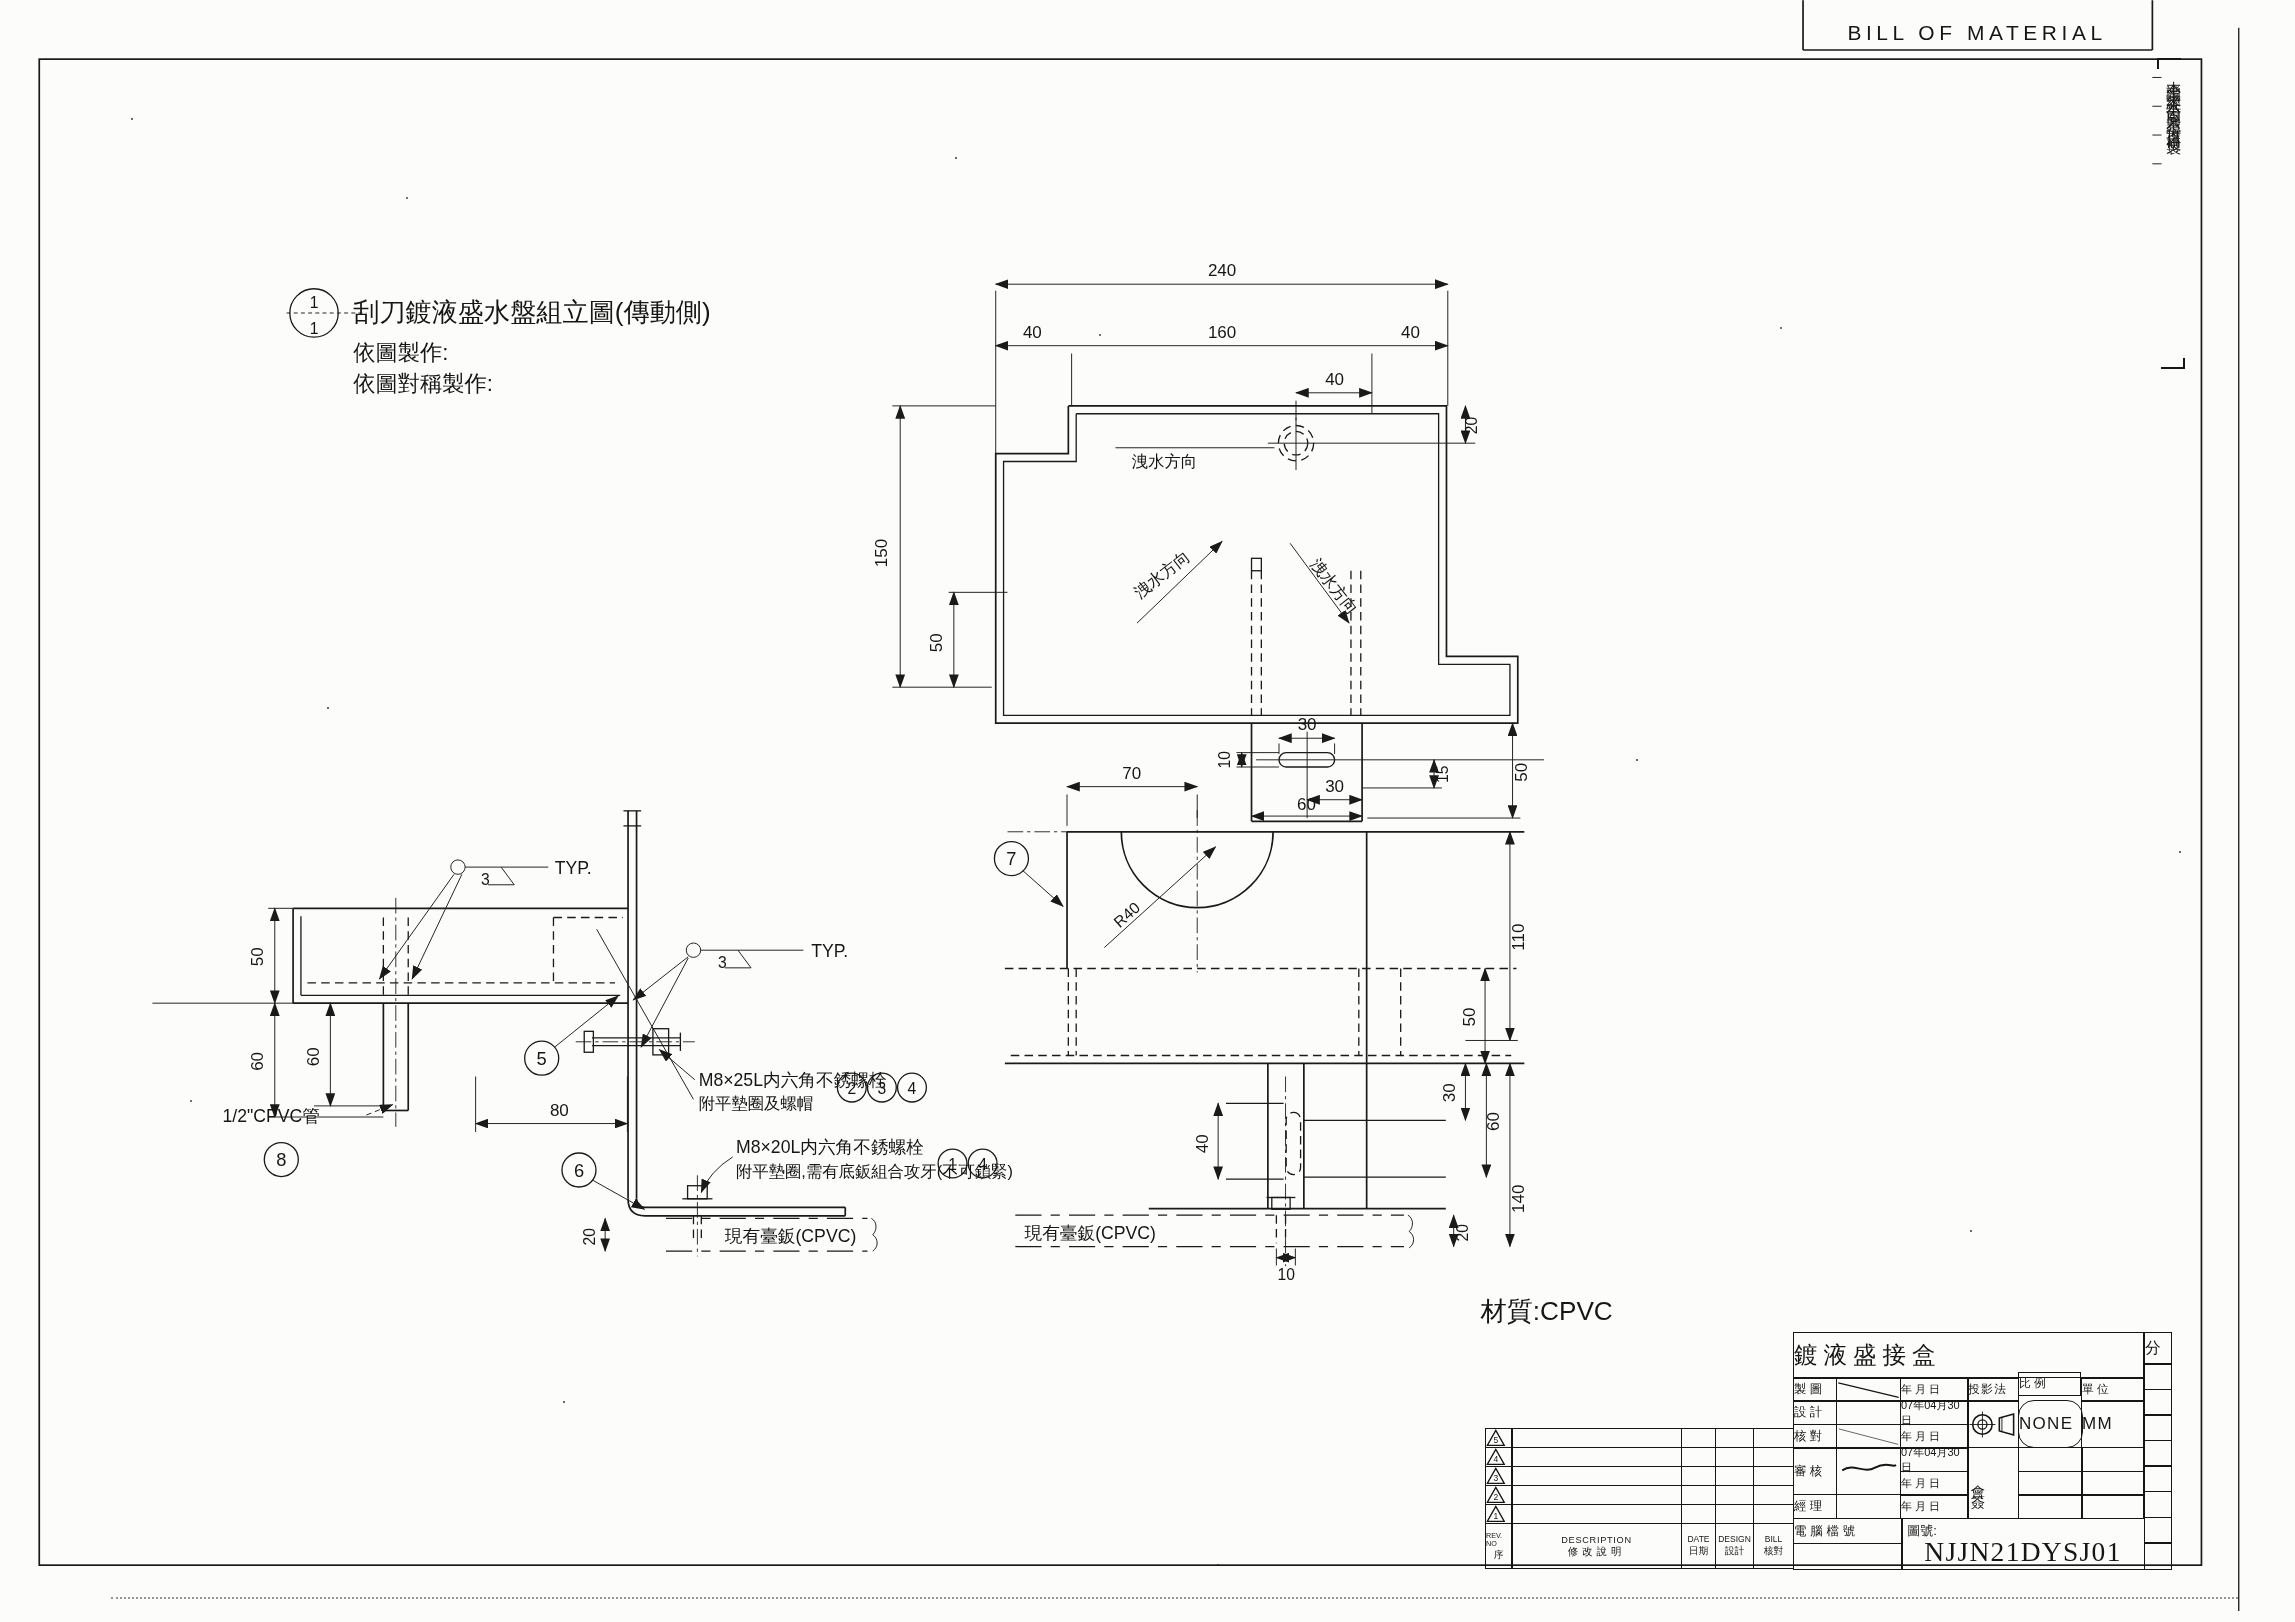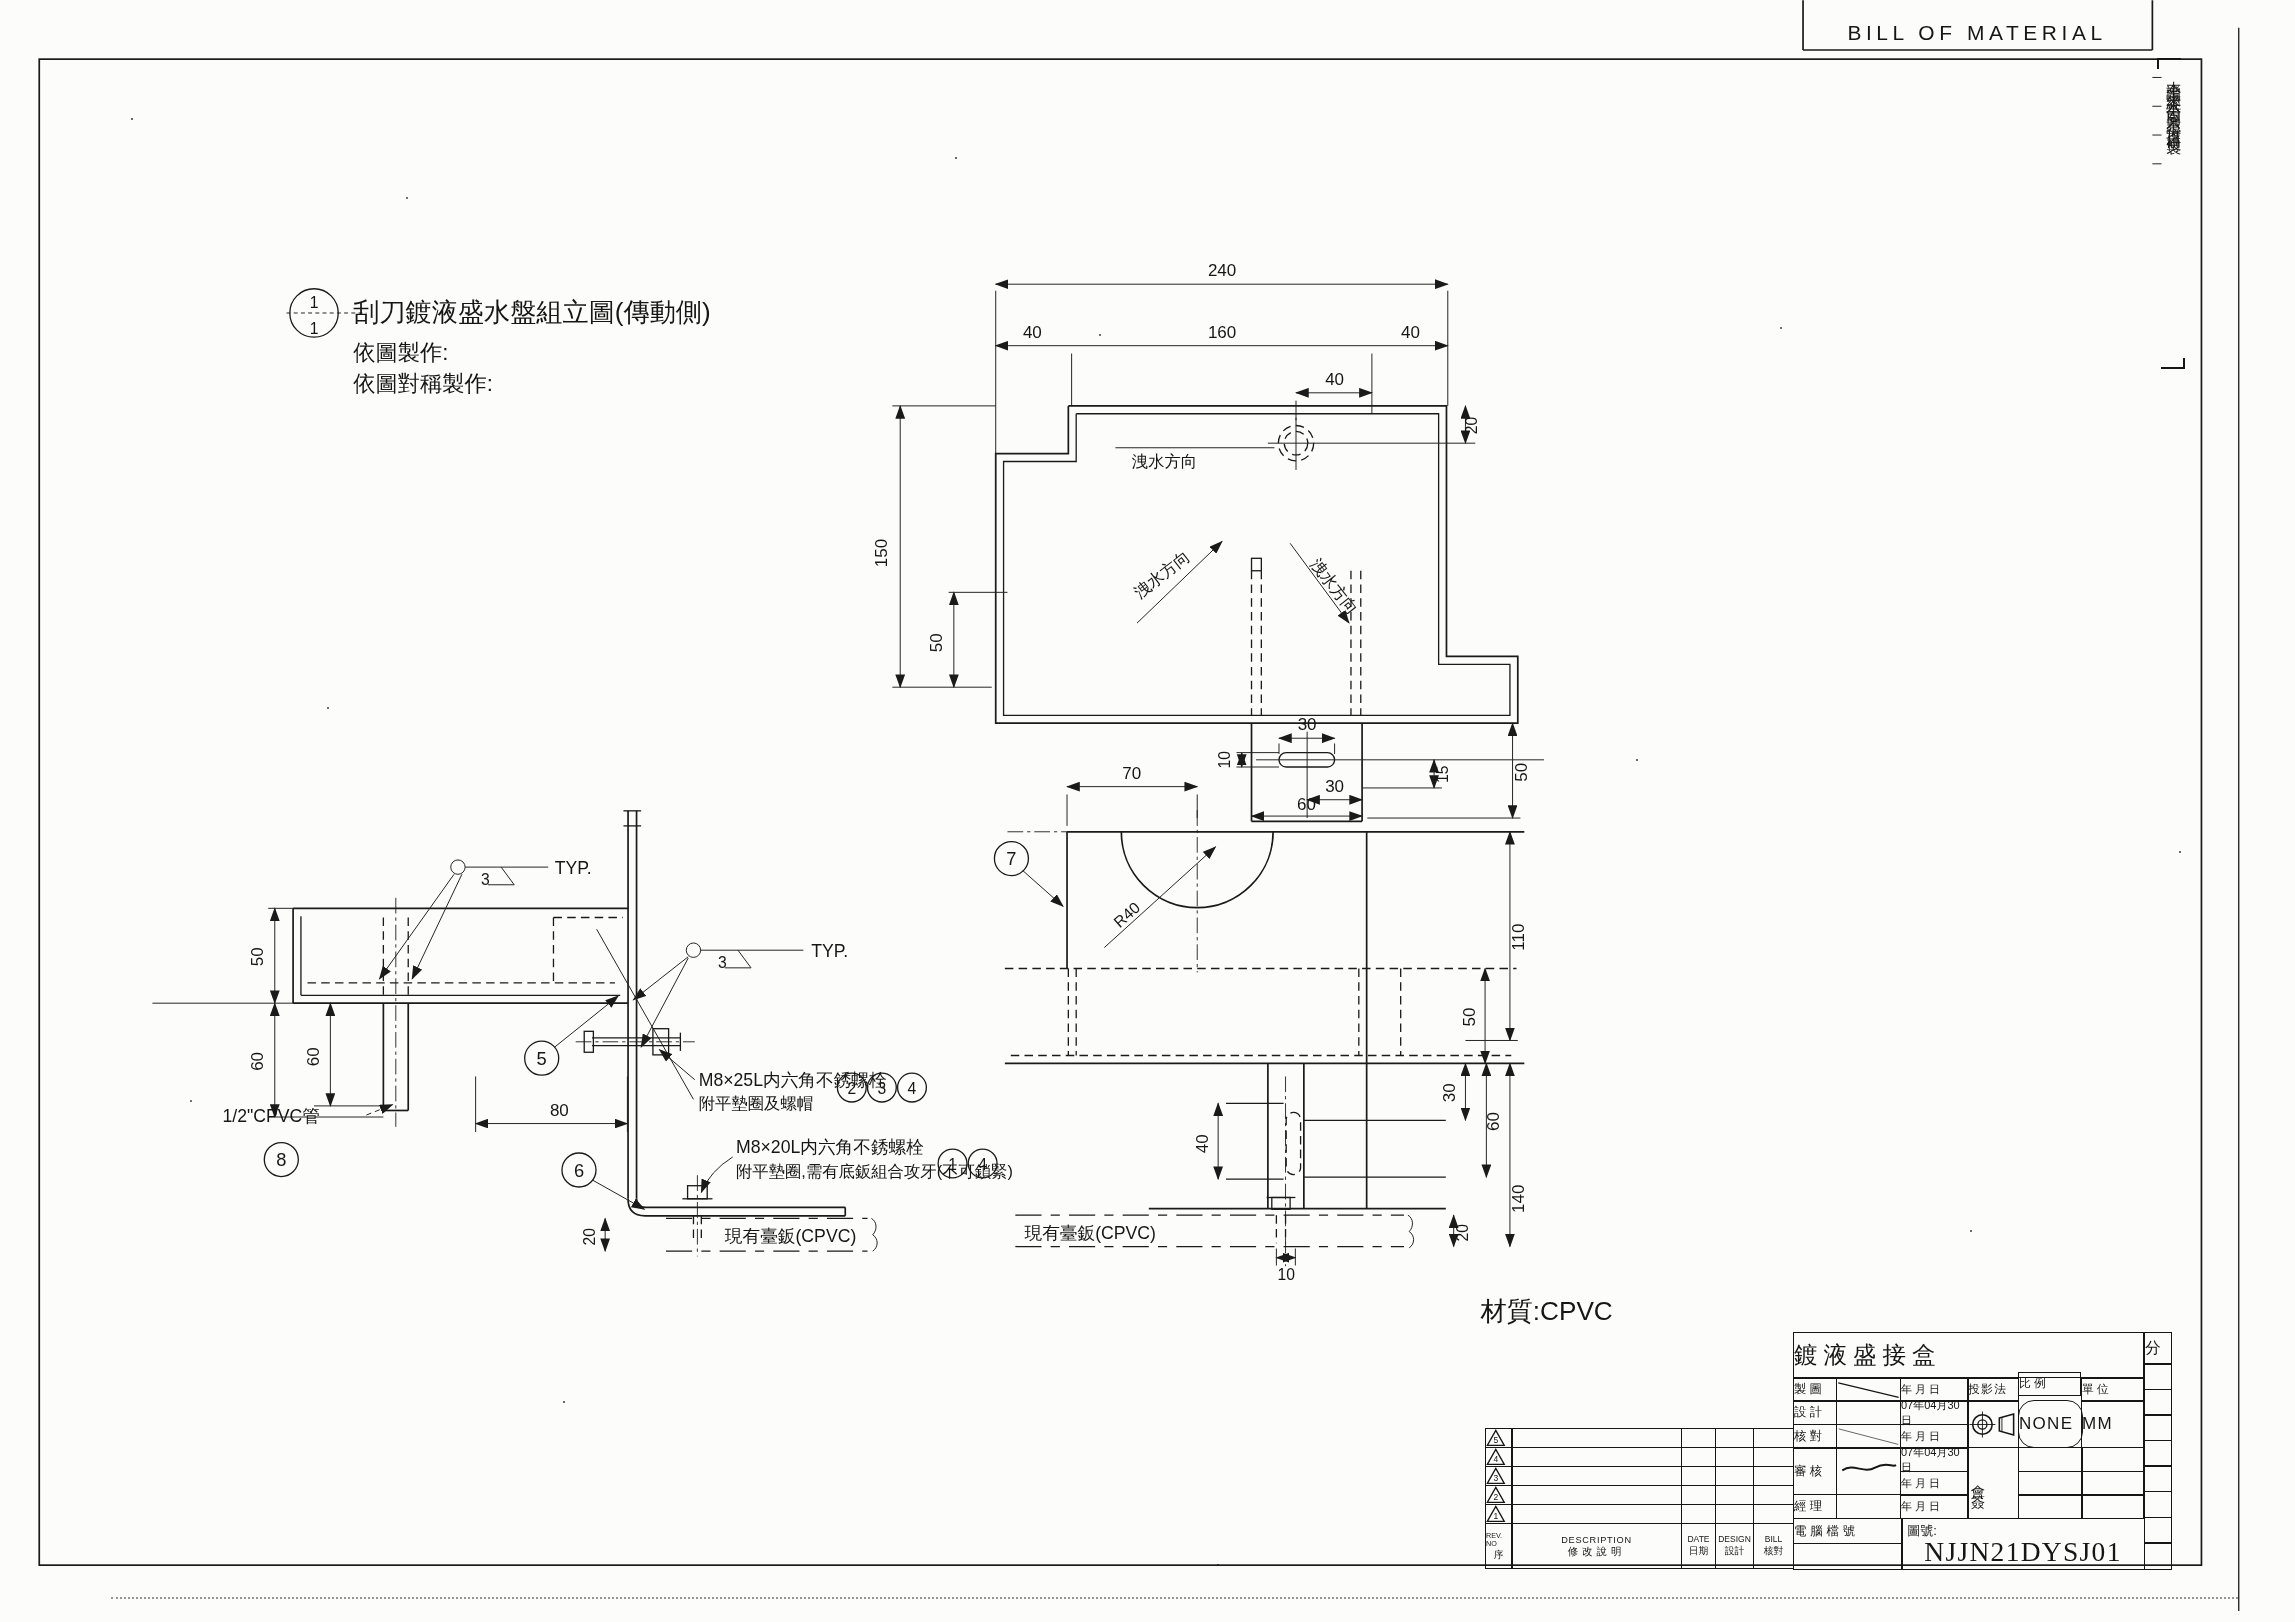--- a/index.html
+++ b/index.html
@@ -359,21 +359,21 @@
   <div class="cell" style="left:659px;top:31px;width:28px;height:27px;"></div>
   <div class="cell" style="left:659px;top:57px;width:28px;height:27px;"></div>
   <div class="cell" style="left:659px;top:82px;width:28px;height:27px;"></div>
   <div class="cell" style="left:659px;top:108px;width:28px;height:27px;"></div>
   <div class="cell" style="left:659px;top:133px;width:28px;height:27px;"></div>
   <div class="cell" style="left:659px;top:159px;width:28px;height:27px;"></div>
   <div class="cell" style="left:659px;top:185px;width:28px;height:27px;"></div>
   <div class="cell" style="left:659px;top:210px;width:28px;height:27.5px;"></div>
 
   <div class="cell ctext" style="left:308px;top:46px;width:44px;height:23.6px;">
-    <span style="font-size:12.4px;font-family:Liberation Serif, serif;">製 圖</span>
+    <span style="font-size:12.4px;">製 圖</span>
       </div>
   <div class="cell ctext" style="left:308px;top:68px;width:44px;height:25px;">
     <span style="font-size:12.4px;">設 計</span>
       </div>
   <div class="cell ctext" style="left:308px;top:92px;width:44px;height:25px;">
     <span style="font-size:12.4px;">核 對</span>
       </div>
   <div class="cell ctext" style="left:308px;top:115px;width:44px;height:48px;">
     <span style="font-size:12.4px;">審 核</span>
       </div>

